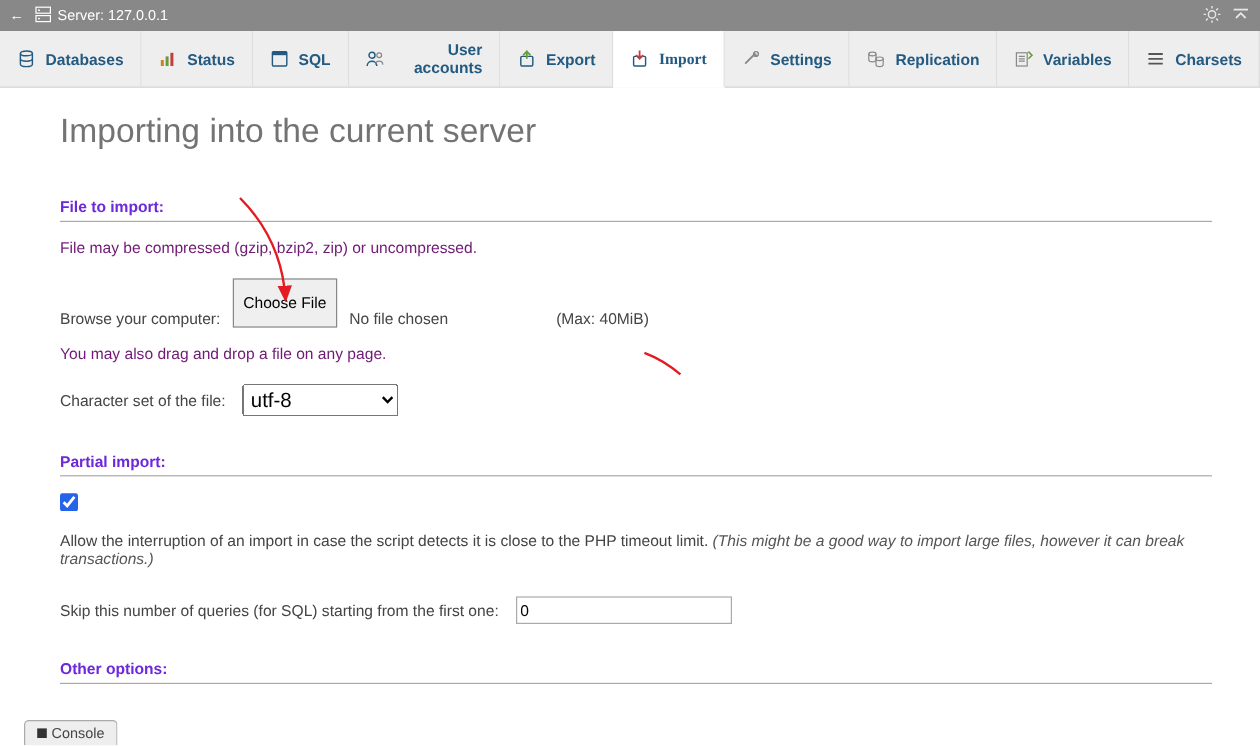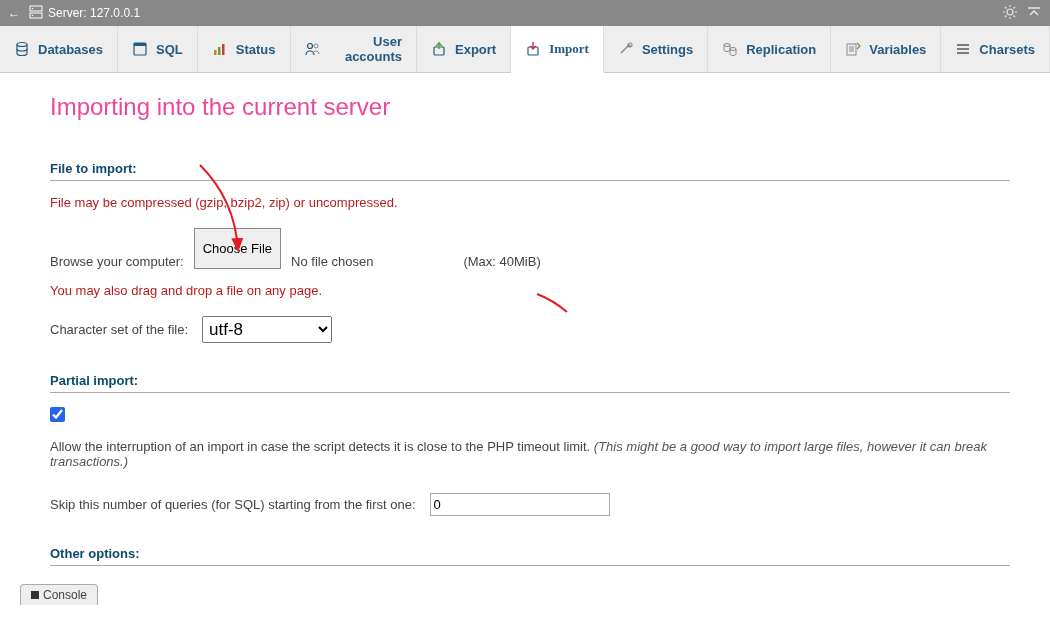--- a/index.html
+++ b/index.html
@@ -8,37 +8,37 @@
 .topbar .back-icon { margin-right: 8px; cursor: pointer; }
 .topbar .server-icon { margin-right: 4px; }
 .topbar .server-label { flex: 1; }
 .topbar .gear-icon, .topbar .collapse-icon { margin-left: 8px; cursor: pointer; opacity: 0.8; }
 .tabs { display: flex; border-bottom: 1px solid #ccc; background: #f0f0f0; }
 .tab { display: flex; align-items: center; padding: 8px 14px; background: #eee; border-right: 1px solid #ddd; cursor: pointer; font-size: 13px; }
 .tab.active { background: #fff; border-bottom: 1px solid #fff; margin-bottom: -1px; font-family: Liberation Serif, serif; }
 .tab .tab-icon { width: 16px; height: 16px; margin-right: 8px; display: inline-flex; align-items: center; justify-content: center; }
 .tab .tab-label { color: #235a81; font-weight: bold; text-align: right; }
 .content { padding: 20px 40px 60px 50px; }
-h1 { font-size: 24px; font-weight: normal; color: #ec4899; margin-bottom: 40px; }
+h1 { font-size: 28px; font-weight: normal; color: #737373; margin-bottom: 40px; }
 .section { margin-bottom: 30px; }
-.section-title { font-weight: bold; color: #0c4a6e; border-bottom: 1px solid #aaa; padding-bottom: 4px; margin-bottom: 14px; font-size: 13px; }
-.line { margin-bottom: 6px; font-size: 13px; color: #b91c1c; }
+.section-title { font-weight: bold; color: #6d28d9; border-bottom: 1px solid #aaa; padding-bottom: 4px; margin-bottom: 14px; font-size: 13px; }
+.line { margin-bottom: 6px; font-size: 13px; color: #701a75; }
 .browse-row { display: flex; align-items: flex-end; gap: 10px; margin: 18px 0 14px 0; font-size: 13px; }
 .choose-file-btn { background: #efefef; border: 1px solid #888; padding: 12px 8px; font-size: 13px; cursor: pointer; font-family: sans-serif; }
 .max-size { margin-left: 80px; }
 .charset-row { display: flex; align-items: center; gap: 14px; margin-top: 18px; font-size: 13px; }
 .charset-row select { width: 130px; padding: 2px; font-size: 17px; }
 .partial-section .cb-row { margin-bottom: 14px; }
 .partial-desc { font-size: 13px; margin-bottom: 24px; }
 .partial-desc .italic { font-style: italic; color: #555; }
 .skip-row { display: flex; align-items: center; gap: 14px; font-size: 13px; }
 .skip-row input[type=text] { width: 180px; padding: 3px; font-size: 13px; border: 1px solid #aaa; }
 .other-section .cb-row { display: flex; align-items: center; gap: 10px; font-size: 13px; }
 input[type=checkbox] { width: 15px; height: 15px; accent-color: #2563eb; cursor: pointer; }
-.console-tab { position: absolute; left: 20px; top: 584px; background: #eee; border: 1px solid #aaa; border-bottom: none; border-radius: 4px 4px 0 0; padding: 3px 10px; font-size: 12px; display: flex; align-items: center; gap: 4px; cursor: pointer; }
+.console-tab { position: absolute; left: 20px; top: 600px; background: #eee; border: 1px solid #aaa; border-bottom: none; border-radius: 4px 4px 0 0; padding: 3px 10px; font-size: 12px; display: flex; align-items: center; gap: 4px; cursor: pointer; }
 .console-tab .sq { width: 8px; height: 8px; background: #333; display: inline-block; }
 .arrow-annotation { position: absolute; pointer-events: none; }
 svg.icon-svg { width: 16px; height: 16px; }
 </style>
 </head>
 <body>
 
 <div class="topbar">
   <span class="back-icon">←</span>
   <span class="server-icon">
@@ -80,35 +80,35 @@
           <ellipse cx="8" cy="3.5" rx="5" ry="2" fill="none" stroke="#235a81" stroke-width="1.2"></ellipse>
           <path d="M3 3.5v9c0 1.1 2.2 2 5 2s5-.9 5-2v-9" fill="none" stroke="#235a81" stroke-width="1.2"></path>
           <path d="M3 8c0 1.1 2.2 2 5 2s5-.9 5-2" fill="none" stroke="#235a81" stroke-width="1.2"></path>
         </svg>
       </span>
       <span class="tab-label">Databases</span>
     </div>
     <div class="tab">
       <span class="tab-icon">
         <svg class="icon-svg" viewBox="0 0 16 16">
-          <rect x="2" y="2" width="12" height="12" rx="1" fill="none" stroke="#235a81" stroke-width="1.2"></rect>
-          <rect x="2" y="2" width="12" height="3" fill="#235a81"></rect>
-        </svg>
-      </span>
-      <span class="tab-label">SQL</span>
-    </div>
-    <div class="tab">
-      <span class="tab-icon">
-        <svg class="icon-svg" viewBox="0 0 16 16">
           <rect x="2" y="9" width="2.5" height="5" fill="#d08020"></rect>
           <rect x="6" y="6" width="2.5" height="8" fill="#6a9a3a"></rect>
           <rect x="10" y="3" width="2.5" height="11" fill="#c04040"></rect>
         </svg>
       </span>
       <span class="tab-label">Status</span>
+    </div>
+    <div class="tab">
+      <span class="tab-icon">
+        <svg class="icon-svg" viewBox="0 0 16 16">
+          <rect x="2" y="2" width="12" height="12" rx="1" fill="none" stroke="#235a81" stroke-width="1.2"></rect>
+          <rect x="2" y="2" width="12" height="3" fill="#235a81"></rect>
+        </svg>
+      </span>
+      <span class="tab-label">SQL</span>
     </div>
     <div class="tab">
       <span class="tab-icon">
         <svg class="icon-svg" viewBox="0 0 16 16">
           <circle cx="5" cy="5" r="2.5" fill="none" stroke="#235a81" stroke-width="1.2"></circle>
           <path d="M1 14c0-2.5 2-4 4-4s4 1.5 4 4" fill="none" stroke="#235a81" stroke-width="1.2"></path>
           <circle cx="11" cy="5" r="2" fill="none" stroke="#888" stroke-width="1"></circle>
           <path d="M8 13c0-2 1.5-3 3-3s3 1 3 3" fill="none" stroke="#888" stroke-width="1"></path>
         </svg>
       </span>

